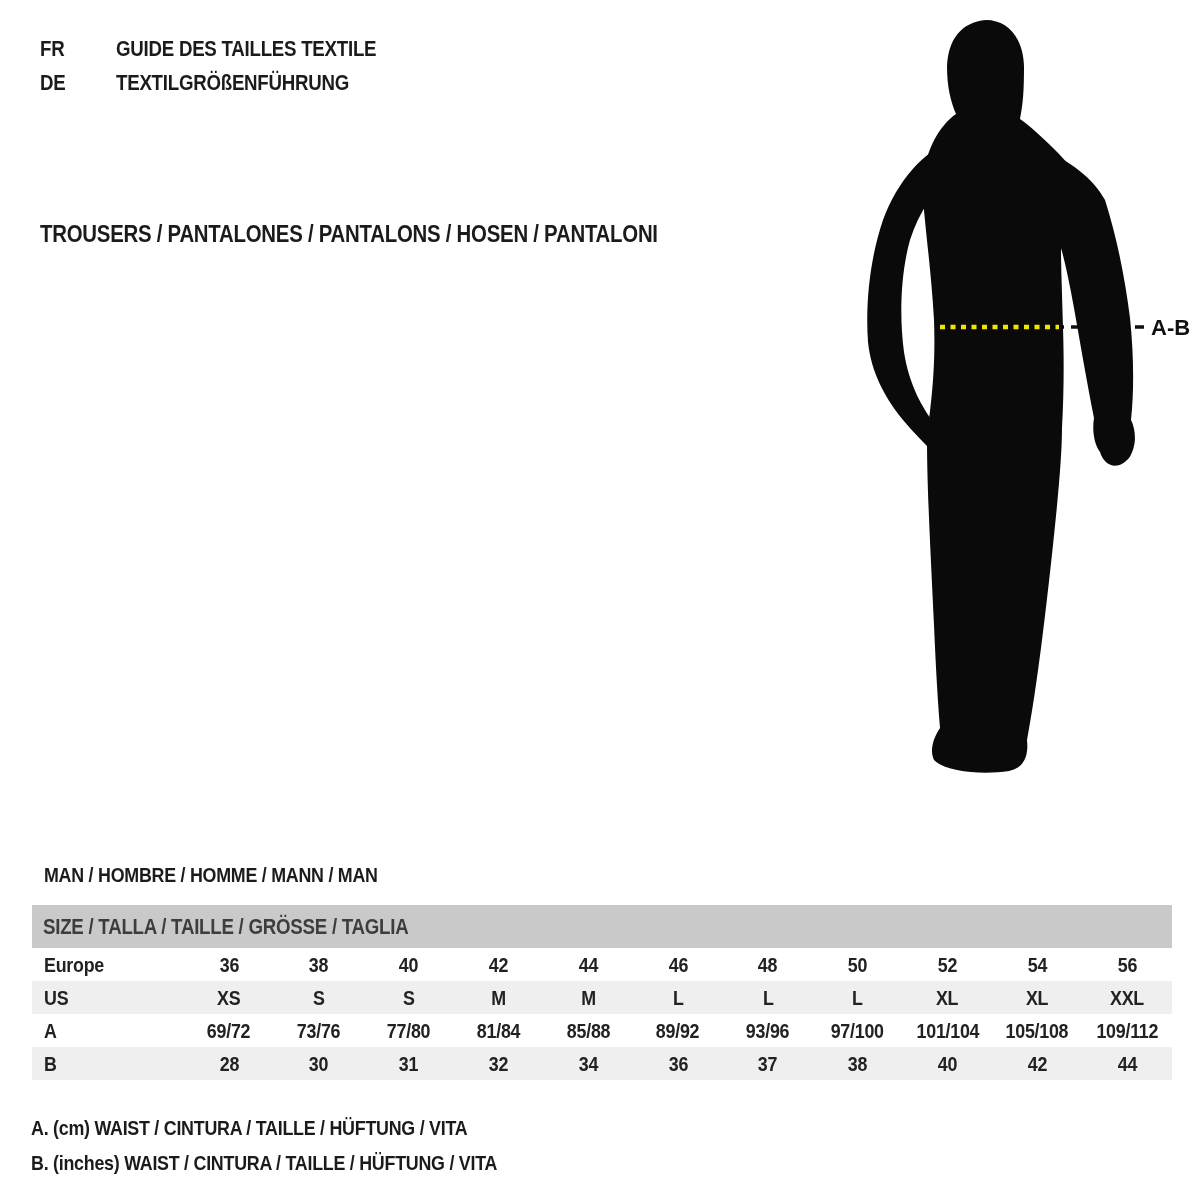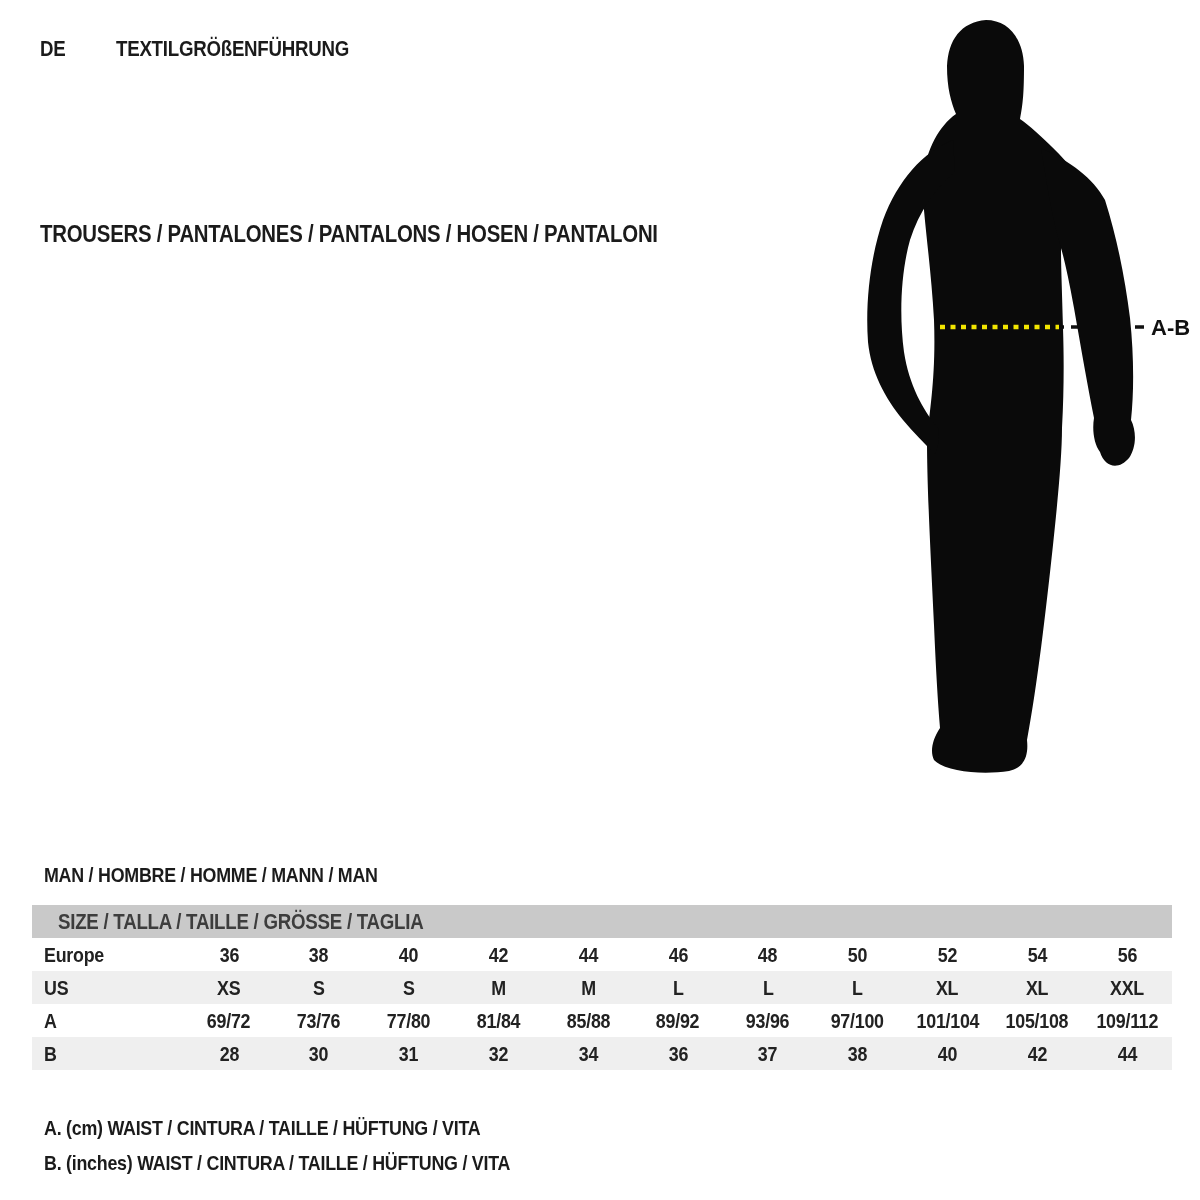--- a/index.html
+++ b/index.html
@@ -16,37 +16,41 @@
   .lang-row { display:flex; height:34px; align-items:center; font-size:22px; }
   .lang-code { width:76px; }
   .product-line { position:absolute; left:40px; top:220px; font-size:24px; }
 
   .figure-wrap { position:absolute; left:843px; top:0; width:380px; height:800px; }
 
   .group-title { position:absolute; left:44px; top:851px; font-size:21px;margin-top:12px; }
 
   .size-table { position:absolute; left:32px; top:905px; width:1140px; }
   .thead {
-    height:33px; background:#c9c9c9; color:#3d3d3d;
-    display:flex; align-items:center; padding-left:26px; font-size:22px;
+    height:43px; background:#c9c9c9; color:#3d3d3d;
+    display:flex; align-items:center; padding-left:11px; font-size:22px;
   }
   .trow { height:33px; display:flex; align-items:center; background:#ffffff; font-size:21px; color:#222222; }
   .trow.alt { background:#efefef; }
   .tlabel { width:152px; padding-left:12px; }
   .tcell { flex:1; text-align:center; }
 
-  .notes { position:absolute; left:44px; top:1110px; font-size:21px; }
+  .notes { position:absolute; left:31px; top:1110px; font-size:21px; }
   .note-line { height:35px; display:flex; align-items:center; }
 </style>
 </head>
 <body>
 
 <div class="page">
 
   <div class="lang-block">
+    <div class="lang-row">
+      <span class="lang-code"><span class="sqzL">FR</span></span>
+      <span class="sqzL">GUIDE DES TAILLES TEXTILE</span>
+    </div>
     <div class="lang-row">
       <span class="lang-code"><span class="sqzL">DE</span></span>
       <span class="sqzL">TEXTILGRÖßENFÜHRUNG</span>
     </div>
   </div>
 
   <div class="product-line">
     <span class="sqzL">TROUSERS / PANTALONES / PANTALONS / HOSEN / PANTALONI</span>
   </div>
 

